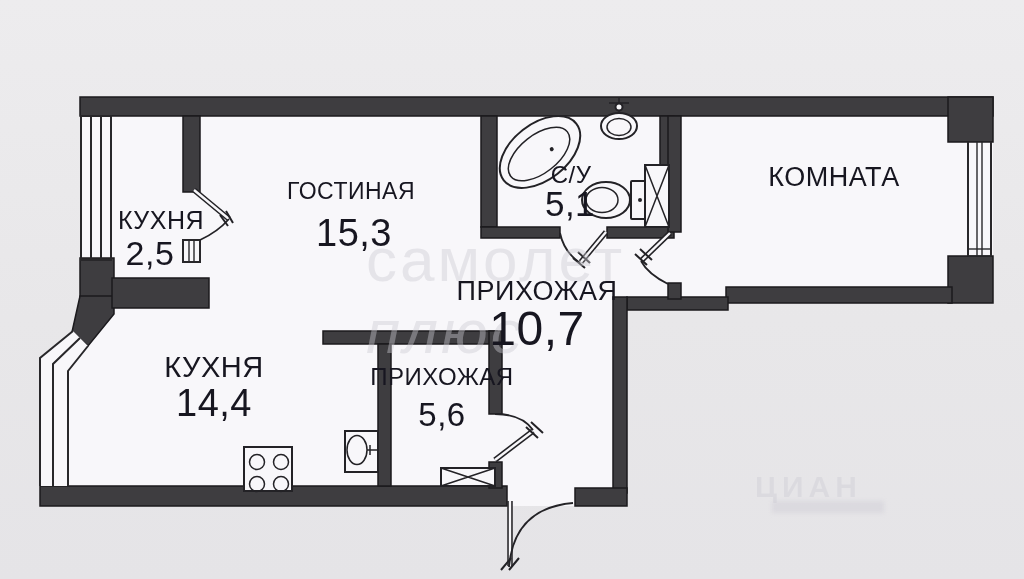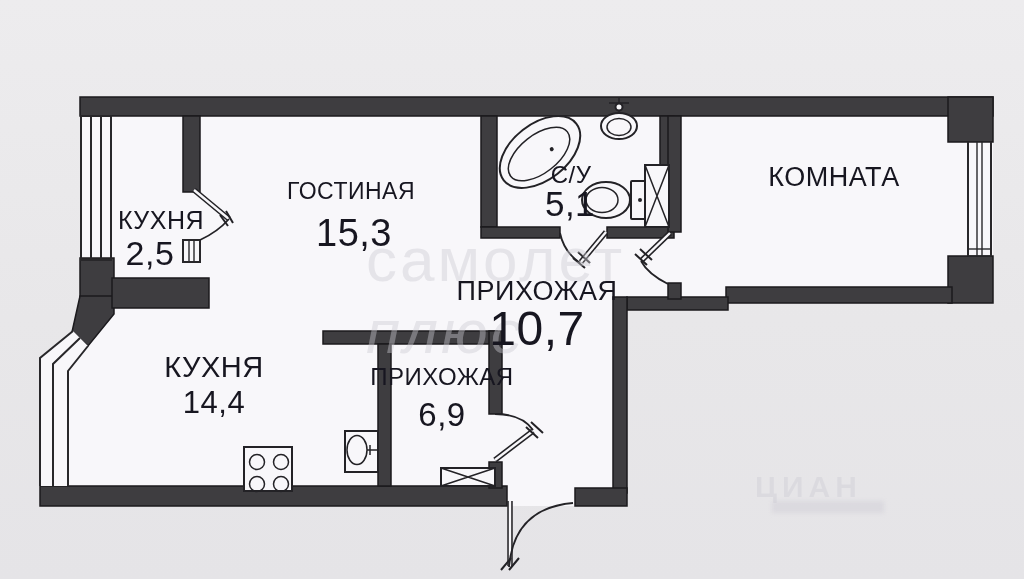--- a/index.html
+++ b/index.html
@@ -176,18 +176,18 @@
 
   <div class="room-label" style="left:571px;top:175px;font-size:24px">С/У</div>
   <div class="room-area" style="left:570px;top:204px;font-size:35px">5,1</div>
 
   <div class="room-label" style="left:834px;top:177px;font-size:27px">КОМНАТА</div>
 
   <div class="room-label" style="left:537px;top:291px;font-size:27px">ПРИХОЖАЯ</div>
   <div class="room-area" style="left:537px;top:328px;font-size:48px">10,7</div>
 
   <div class="room-label" style="left:214px;top:367px;font-size:29px">КУХНЯ</div>
-  <div class="room-area" style="left:214px;top:403px;font-size:31px">14,4</div>
+  <div class="room-area" style="left:214px;top:403px;font-size:38px">14,4</div>
 
   <div class="room-label" style="left:442px;top:377px;font-size:24px">ПРИХОЖАЯ</div>
-  <div class="room-area" style="left:442px;top:415px;font-size:33px">6,9</div>
+  <div class="room-area" style="left:442px;top:415px;font-size:33px">5,6</div>
 
 </div>
 
 </body></html>

